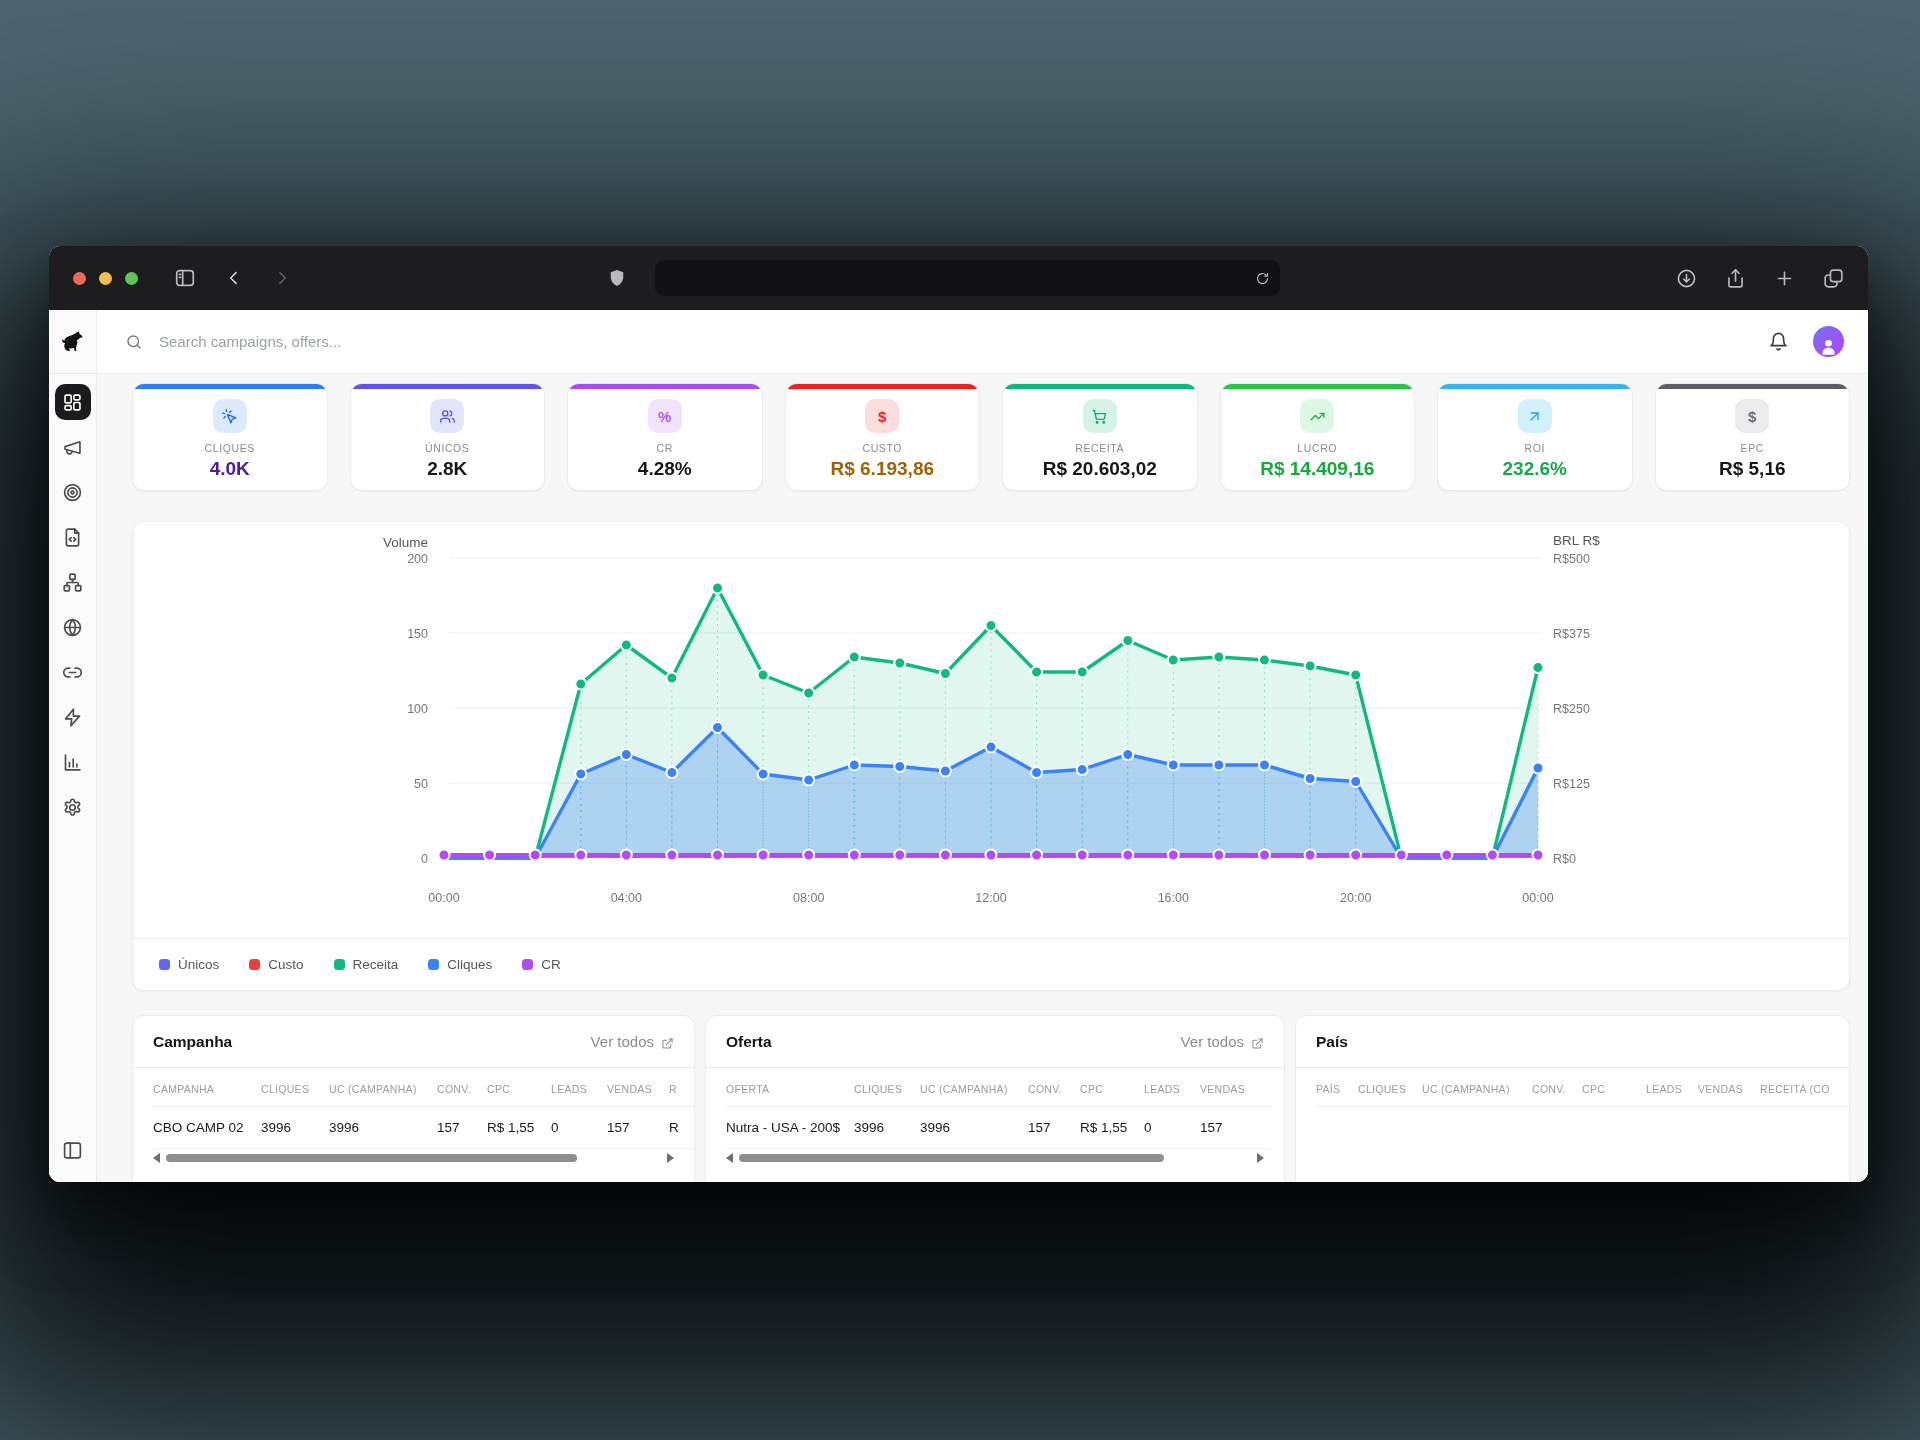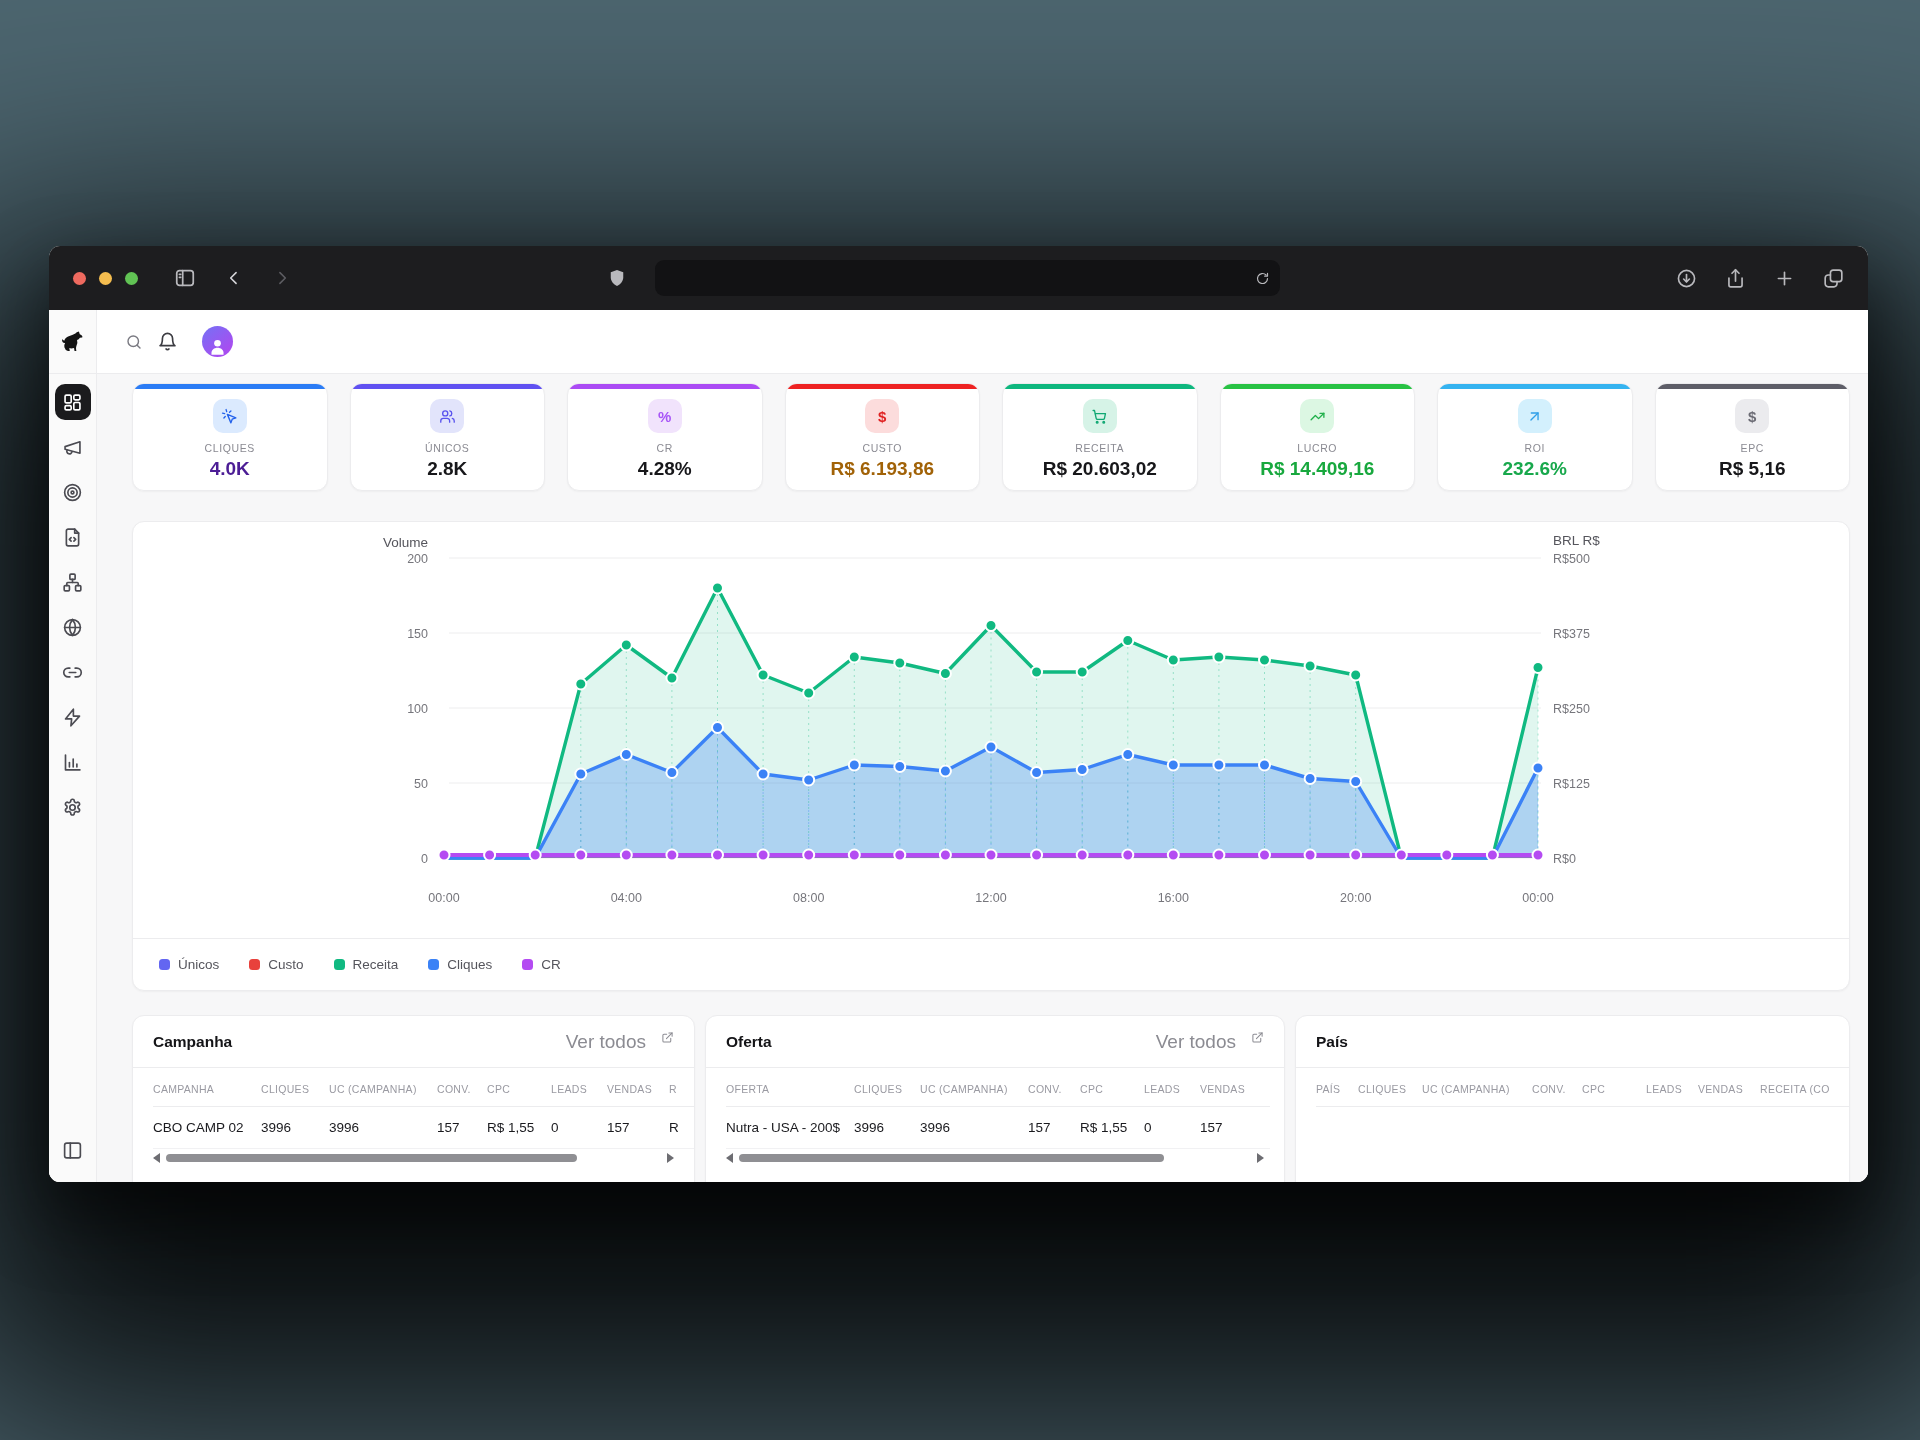--- a/index.html
+++ b/index.html
@@ -55,21 +55,21 @@
   .legend{position:absolute;left:0;right:0;bottom:0;height:52px;border-top:1px solid #ececee;display:flex;align-items:center;padding-left:26px;gap:30px}
   .li{display:flex;align-items:center;gap:8px;font-size:13.5px;color:#55555c;cursor:pointer}
   .li i{width:11px;height:11px;border-radius:3.5px;display:inline-block}
 
   
   .tables-row{display:flex;gap:10px;margin-top:24px;height:220px}
   .tcard{background:#fff;border:1px solid #ececee;border-radius:12px;box-shadow:0 1px 2px rgba(0,0,0,.04);overflow:hidden}
   .tcard.c1{flex:0 0 563px}.tcard.c2{flex:0 0 580px}.tcard.c3{flex:1}
   .thead-row{height:52px;display:flex;align-items:center;justify-content:space-between;padding:0 20px;border-bottom:1px solid #ececee}
   .thead-row h3{margin:0;font-size:15.5px;color:#141417}
-  .vt{font-size:19px;color:#8b8b92;display:flex;align-items:flex-start;gap:15px;text-decoration:none;cursor:pointer}
+  .vt{font-size:15px;color:#8b8b92;display:flex;align-items:flex-end;gap:7px;text-decoration:none;cursor:pointer}
   .twrap{padding:0 20px;overflow:hidden}
   table{border-collapse:collapse;table-layout:fixed}
   th{font-size:10.5px;font-weight:normal;letter-spacing:.3px;color:#9a9aa2;text-align:left;padding:15px 6px 11px 0;white-space:nowrap;overflow:hidden;border-bottom:1px solid #ececee}
   td{font-size:13.5px;color:#1a1a1e;padding:13px 6px 13px 0;white-space:nowrap;overflow:hidden;border-bottom:1px solid #f1f1f3}
   .sbar{display:flex;align-items:center;gap:6px;margin-top:3px;height:12px}
   .tri{width:0;height:0;border-style:solid;cursor:pointer}
   .tri-l{border-width:5px 7px 5px 0;border-color:transparent #6d6d72 transparent transparent}
   .tri-r{border-width:5px 0 5px 7px;border-color:transparent transparent transparent #6d6d72}
   .track{flex:1;height:8px;position:relative}
   .thumb{position:absolute;left:0;top:0;height:8px;width:83%;background:#8f8f93;border-radius:4px;cursor:pointer}
@@ -258,20 +258,21 @@
     </aside>
 
     <div class="main">
       <header class="app-header">
         <span style="color:#7a7a82;display:flex">
             <svg width="18" height="18" viewBox="0 0 24 24" fill="none" stroke="currentColor" stroke-width="1.9" stroke-linecap="round" stroke-linejoin="round">
               <circle cx="11" cy="11" r="7"></circle>
               <path d="m20 20-3.8-3.8"></path>
             </svg>
           </span>
+        <input type="text" placeholder="Search campaigns, offers..." style="">
         <div class="hdr-right">
           <button class="tbtn" style="color:#3c3c42">
               <svg width="21" height="21" viewBox="0 0 24 24" fill="none" stroke="currentColor" stroke-width="1.9" stroke-linecap="round" stroke-linejoin="round">
                 <path d="M6.2 8.5a5.8 5.8 0 0 1 11.6 0c0 6.6 2.7 8.3 2.7 8.3H3.5s2.7-1.7 2.7-8.3"></path>
                 <path d="M10.4 20.5a1.9 1.9 0 0 0 3.2 0"></path>
               </svg>
             </button>
           <button class="avatar">
             <svg width="22" height="20" viewBox="0 0 24 22" fill="#fff">
                 <circle cx="12" cy="7.5" r="4.2"></circle>

